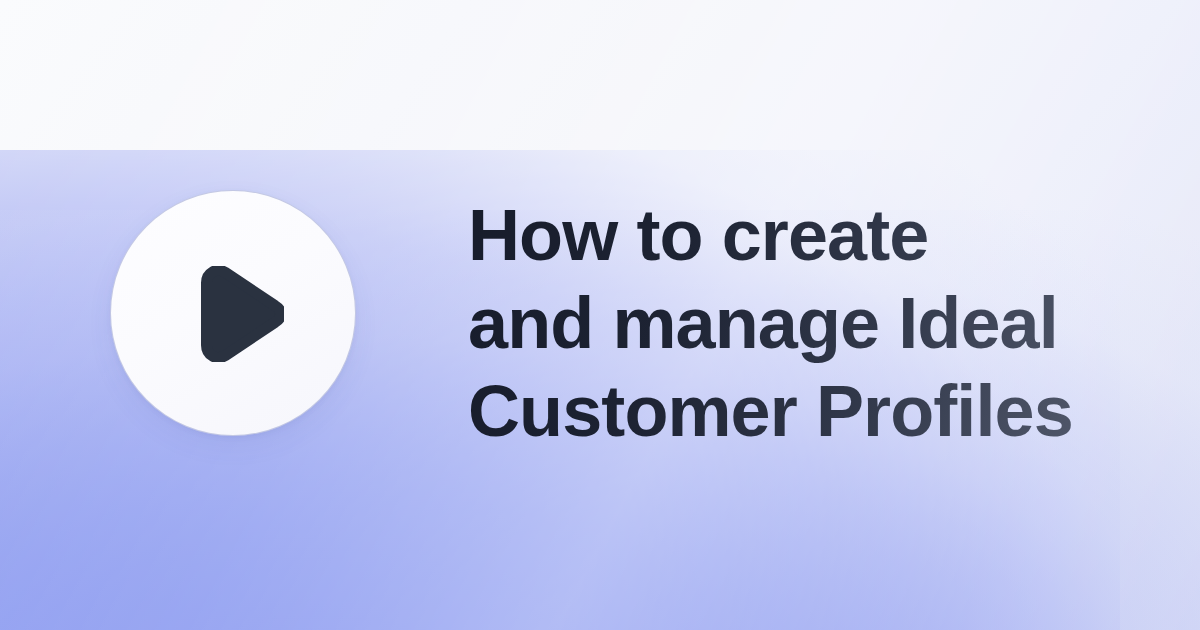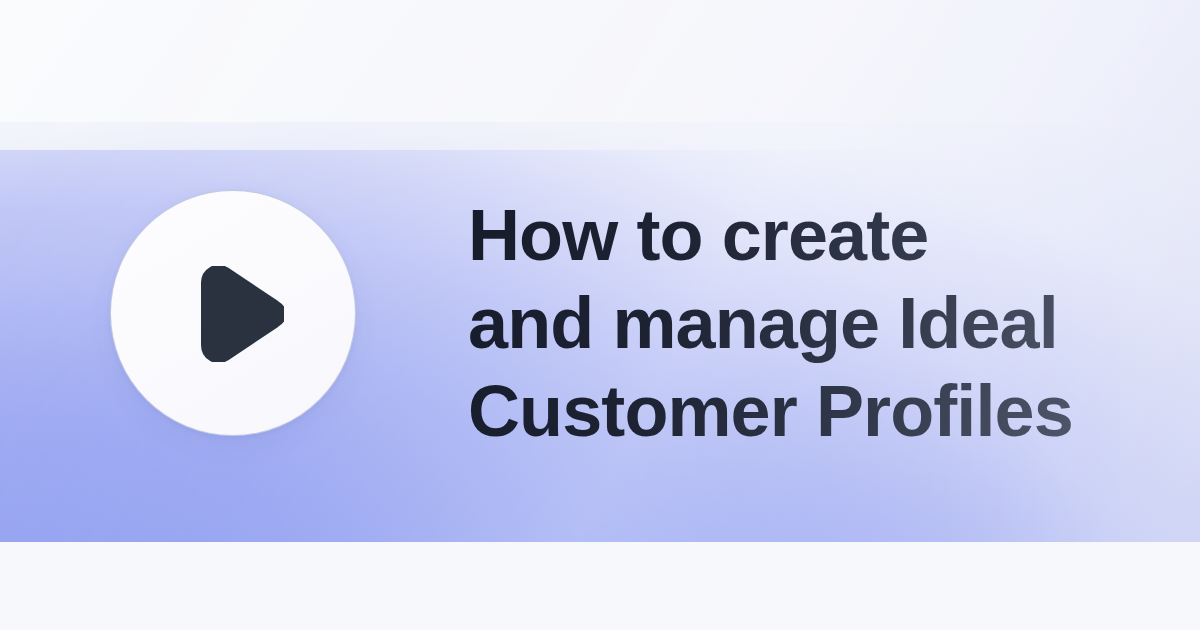--- a/index.html
+++ b/index.html
@@ -10,21 +10,21 @@
     width: 1200px;
     height: 630px;
     overflow: hidden;
     font-family: "Liberation Sans", sans-serif;
     background: #f7f8fb;
   }
 
   .card {
     position: relative;
     width: 1200px;
-    height: 542px;
+    height: 630px;
     overflow: hidden;
     background: #f6f7fb;
   }
 
   
   .bg-base {
     position: absolute;
     inset: 0;
     background: linear-gradient(127deg, #fafbfd 0%, #f4f5fa 42%, #eceefa 70%, #e2e5f7 100%);
   }

